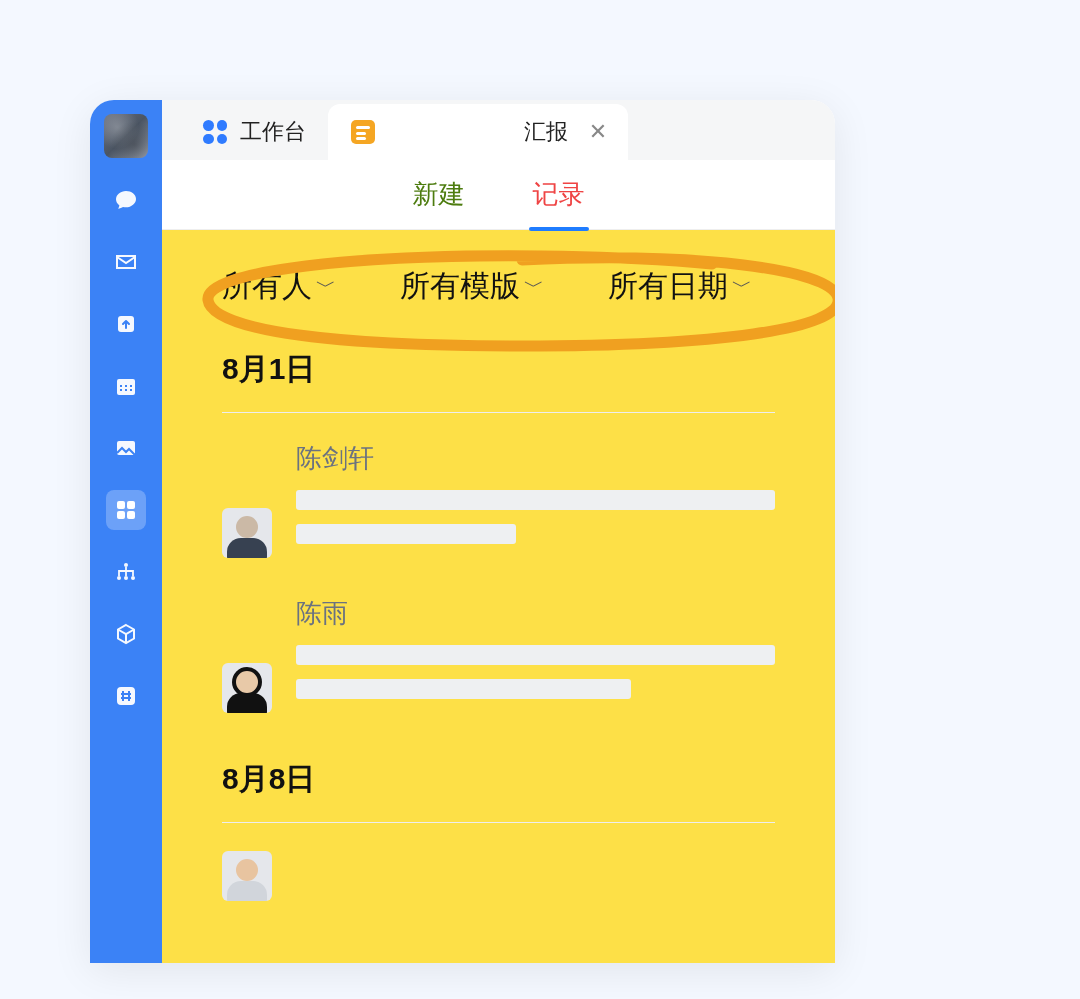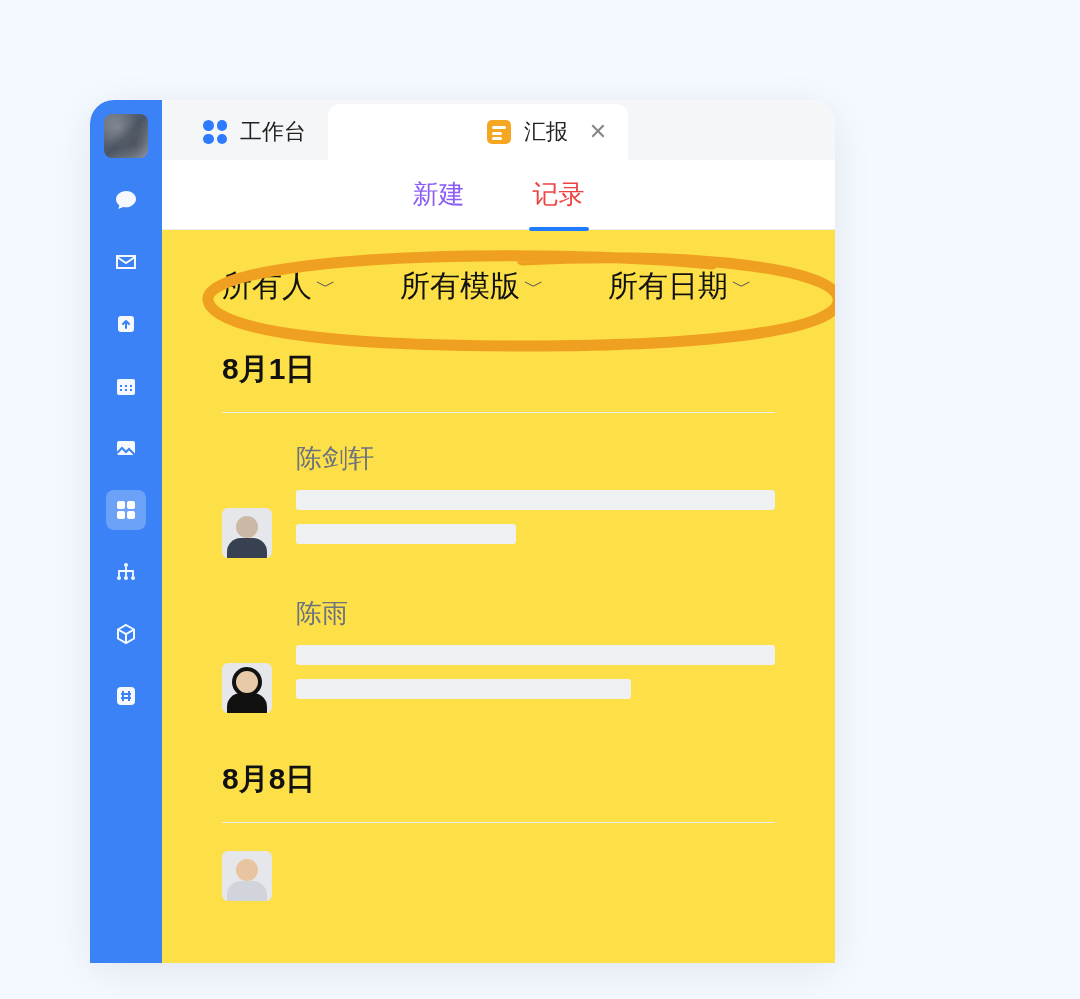--- a/index.html
+++ b/index.html
@@ -91,21 +91,21 @@
     color: #222;
     cursor: pointer;
   }
   .tab.workspace { background: transparent; }
   .tab.report {
     background: #fff;
     border-radius: 12px 12px 0 0;
     position: relative;
     padding-right: 60px;
     min-width: 300px;
-    justify-content: flex-end;
+    justify-content: space-between;
   }
   .tab-close {
     position: absolute;
     right: 18px;
     top: 50%;
     transform: translateY(-50%);
     width: 24px; height: 24px;
     color: #888;
     font-size: 22px;
     line-height: 24px;
@@ -122,21 +122,21 @@
   .subtabs {
     height: 70px;
     background: #fff;
     border-bottom: 1px solid #eee;
     display: flex;
     align-items: center;
     justify-content: center;
     gap: 60px;
     font-size: 26px;
   }
-  .subtab { color:#8b5cf6; padding: 18px 4px; cursor:pointer; position:relative;}
+  .subtab { color:#4d7c0f; padding: 18px 4px; cursor:pointer; position:relative;}
   .subtab.active { color:#ef4444; }
   .subtab.active::after{
     content:""; position:absolute; left:0; right:0; bottom:-1px; height:4px; background:#1f7cff; border-radius:2px;
   }
 
   .content {
     flex:1;
     background:#fde047;
     overflow:hidden;
     padding: 0 0 0 0;

